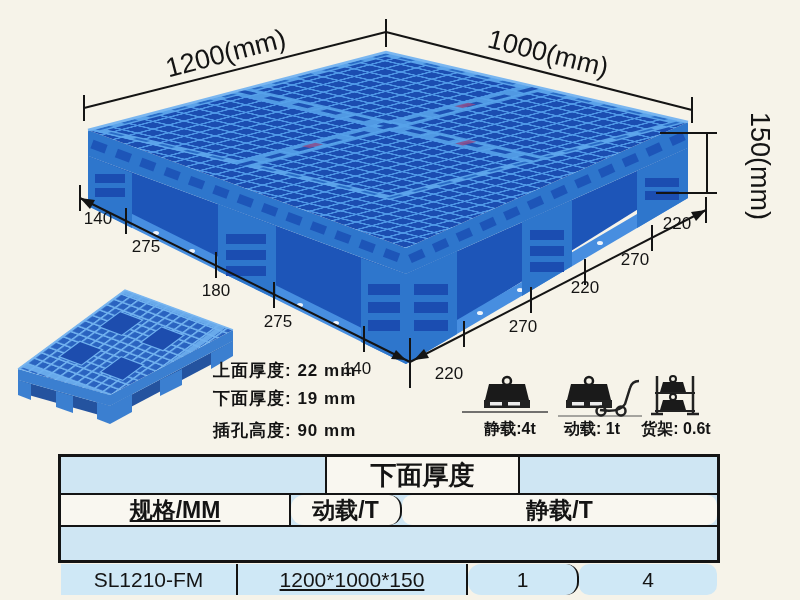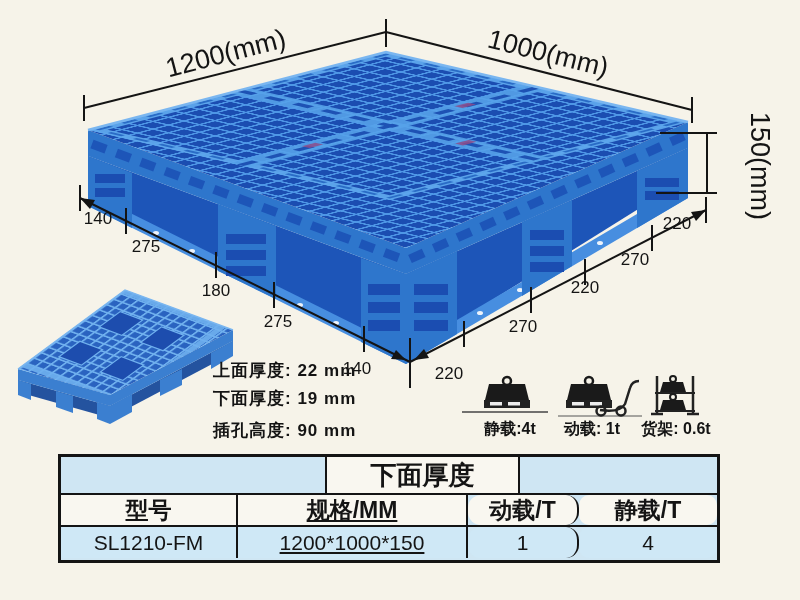--- a/index.html
+++ b/index.html
@@ -24,21 +24,21 @@
   }
   .title-row{position:relative;height:36px;border-bottom:2px solid #141414;background:#cfe6f3;}
   .title-cell{
     position:absolute;left:264px;top:0;width:195px;height:100%;
     background:#f9f7f0;border-left:2px solid #141414;border-right:2px solid #141414;
     display:flex;align-items:center;justify-content:center;
     font-size:26px;font-weight:bold;box-sizing:border-box;
   }
   .row{display:flex;width:100%;box-sizing:border-box;}
   .header-row{height:32px;border-bottom:2px solid #141414;}
-  .data-row{height:31px;}
+  .data-row{height:31px;margin-top:37px;}
   .cell{
     display:flex;align-items:center;justify-content:center;
     box-sizing:border-box;border-right:2px solid #141414;overflow:hidden;
   }
   .cell:last-child{border-right:none;}
   .c1{width:177px;}.c2{width:230px;text-decoration:underline;}.c3{width:111px;border-radius:13px;}.c4{flex:1;border-radius:10px;}
   .header-row .cell{background:#f9f7f0;font-size:23px;font-weight:600;}
   .data-row .cell{background:#cfe8f6;font-size:21px;}
 </style>
 </head>
@@ -261,21 +261,20 @@
     <div class="note-line" style="top:387px">下面厚度: 19 mm</div>
     <div class="note-line" style="top:419px">插孔高度: 90 mm</div>
   </div>
 
   
   <div class="spec-table">
     <div class="title-row">
       <div class="title-cell">下面厚度</div>
     </div>
     <div class="row header-row">
-      <div class="cell c1">型号</div>
       <div class="cell c2">规格/MM</div>
       <div class="cell c3">动载/T</div>
       <div class="cell c4">静载/T</div>
     </div>
     <div class="row data-row">
       <div class="cell c1">SL1210-FM</div>
       <div class="cell c2">1200*1000*150</div>
       <div class="cell c3">1</div>
       <div class="cell c4">4</div>
     </div>

